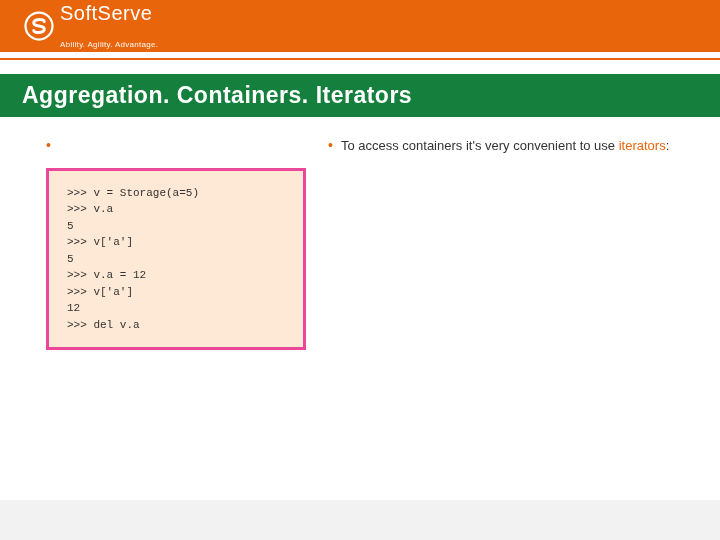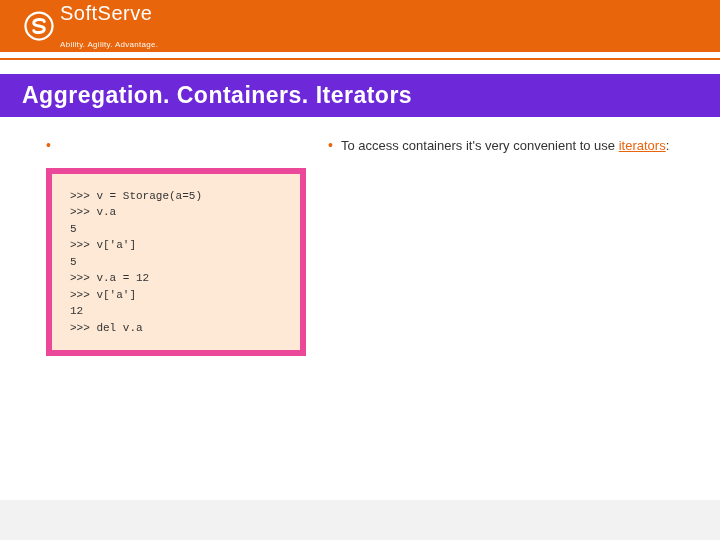--- a/index.html
+++ b/index.html
@@ -6,29 +6,29 @@
   body { width: 720px; height: 540px; font-family: Verdana, Geneva, sans-serif; background: #fff; overflow: hidden; }
   .header-bar { height: 52px; background: #e8650c; display: flex; align-items: center; padding-left: 24px; }
   .logo { display: flex; align-items: center; gap: 6px; }
   .logo-mark { width: 30px; height: 30px; position: relative; }
   .logo-mark svg { width: 100%; height: 100%; }
   .logo-text { display: flex; flex-direction: column; line-height: 1; }
   .logo-main { color: #fff; font-size: 20px; font-weight: 400; letter-spacing: 0.5px; }
   .logo-main .soft { font-weight: 300; }
   .logo-tag { color: #fff; font-size: 8px; letter-spacing: 0.3px; margin-top: 18px; opacity: 0.95; }
   .rule { height: 2px; background: #e8650c; margin-top: 6px; }
-  .title-band { background: #6d28d9; color: #fff; font-size: 23px; font-weight: bold; padding: 8px 22px; margin-top: 14px; letter-spacing: 0.5px; }
+  .title-band { background: #15803d; color: #fff; font-size: 23px; font-weight: bold; padding: 8px 22px; margin-top: 14px; letter-spacing: 0.5px; }
   .content { display: flex; gap: 22px; padding: 20px 40px 0 46px; }
   .col { flex: 1; }
   .col-left { flex: 0 0 260px; }
   .col-right { flex: 1; }
   .bullet { display: flex; align-items: flex-start; gap: 8px; font-size: 13px; color: #333; line-height: 1.35; margin-bottom: 14px; }
   .bullet-dot { color: #e8650c; font-size: 14px; line-height: 1.2; flex-shrink: 0; }
-  .hl { color: #e8650c; text-decoration: underline; }
-  .codebox { background: #fde9d6; border: 6px solid #ec4899; padding: 14px 18px; font-family: "Courier New", monospace; font-size: 11px; line-height: 1.5; color: #333; white-space: pre; min-height: 160px; }
+  .hl { color: #e8650c; }
+  .codebox { background: #fde9d6; border: 3px solid #ec4899; padding: 14px 18px; font-family: "Courier New", monospace; font-size: 11px; line-height: 1.5; color: #333; white-space: pre; min-height: 160px; }
   .footer-bar { position: absolute; bottom: 0; left: 0; right: 0; height: 40px; background: #f2f2f2; }
 </style>
 </head>
 <body>
 
 <div class="header-bar">
   <div class="logo">
     <div class="logo-mark">
       <svg viewBox="0 0 40 40">
         <circle cx="20" cy="20" r="18" fill="none" stroke="#fff" stroke-width="3"></circle>

